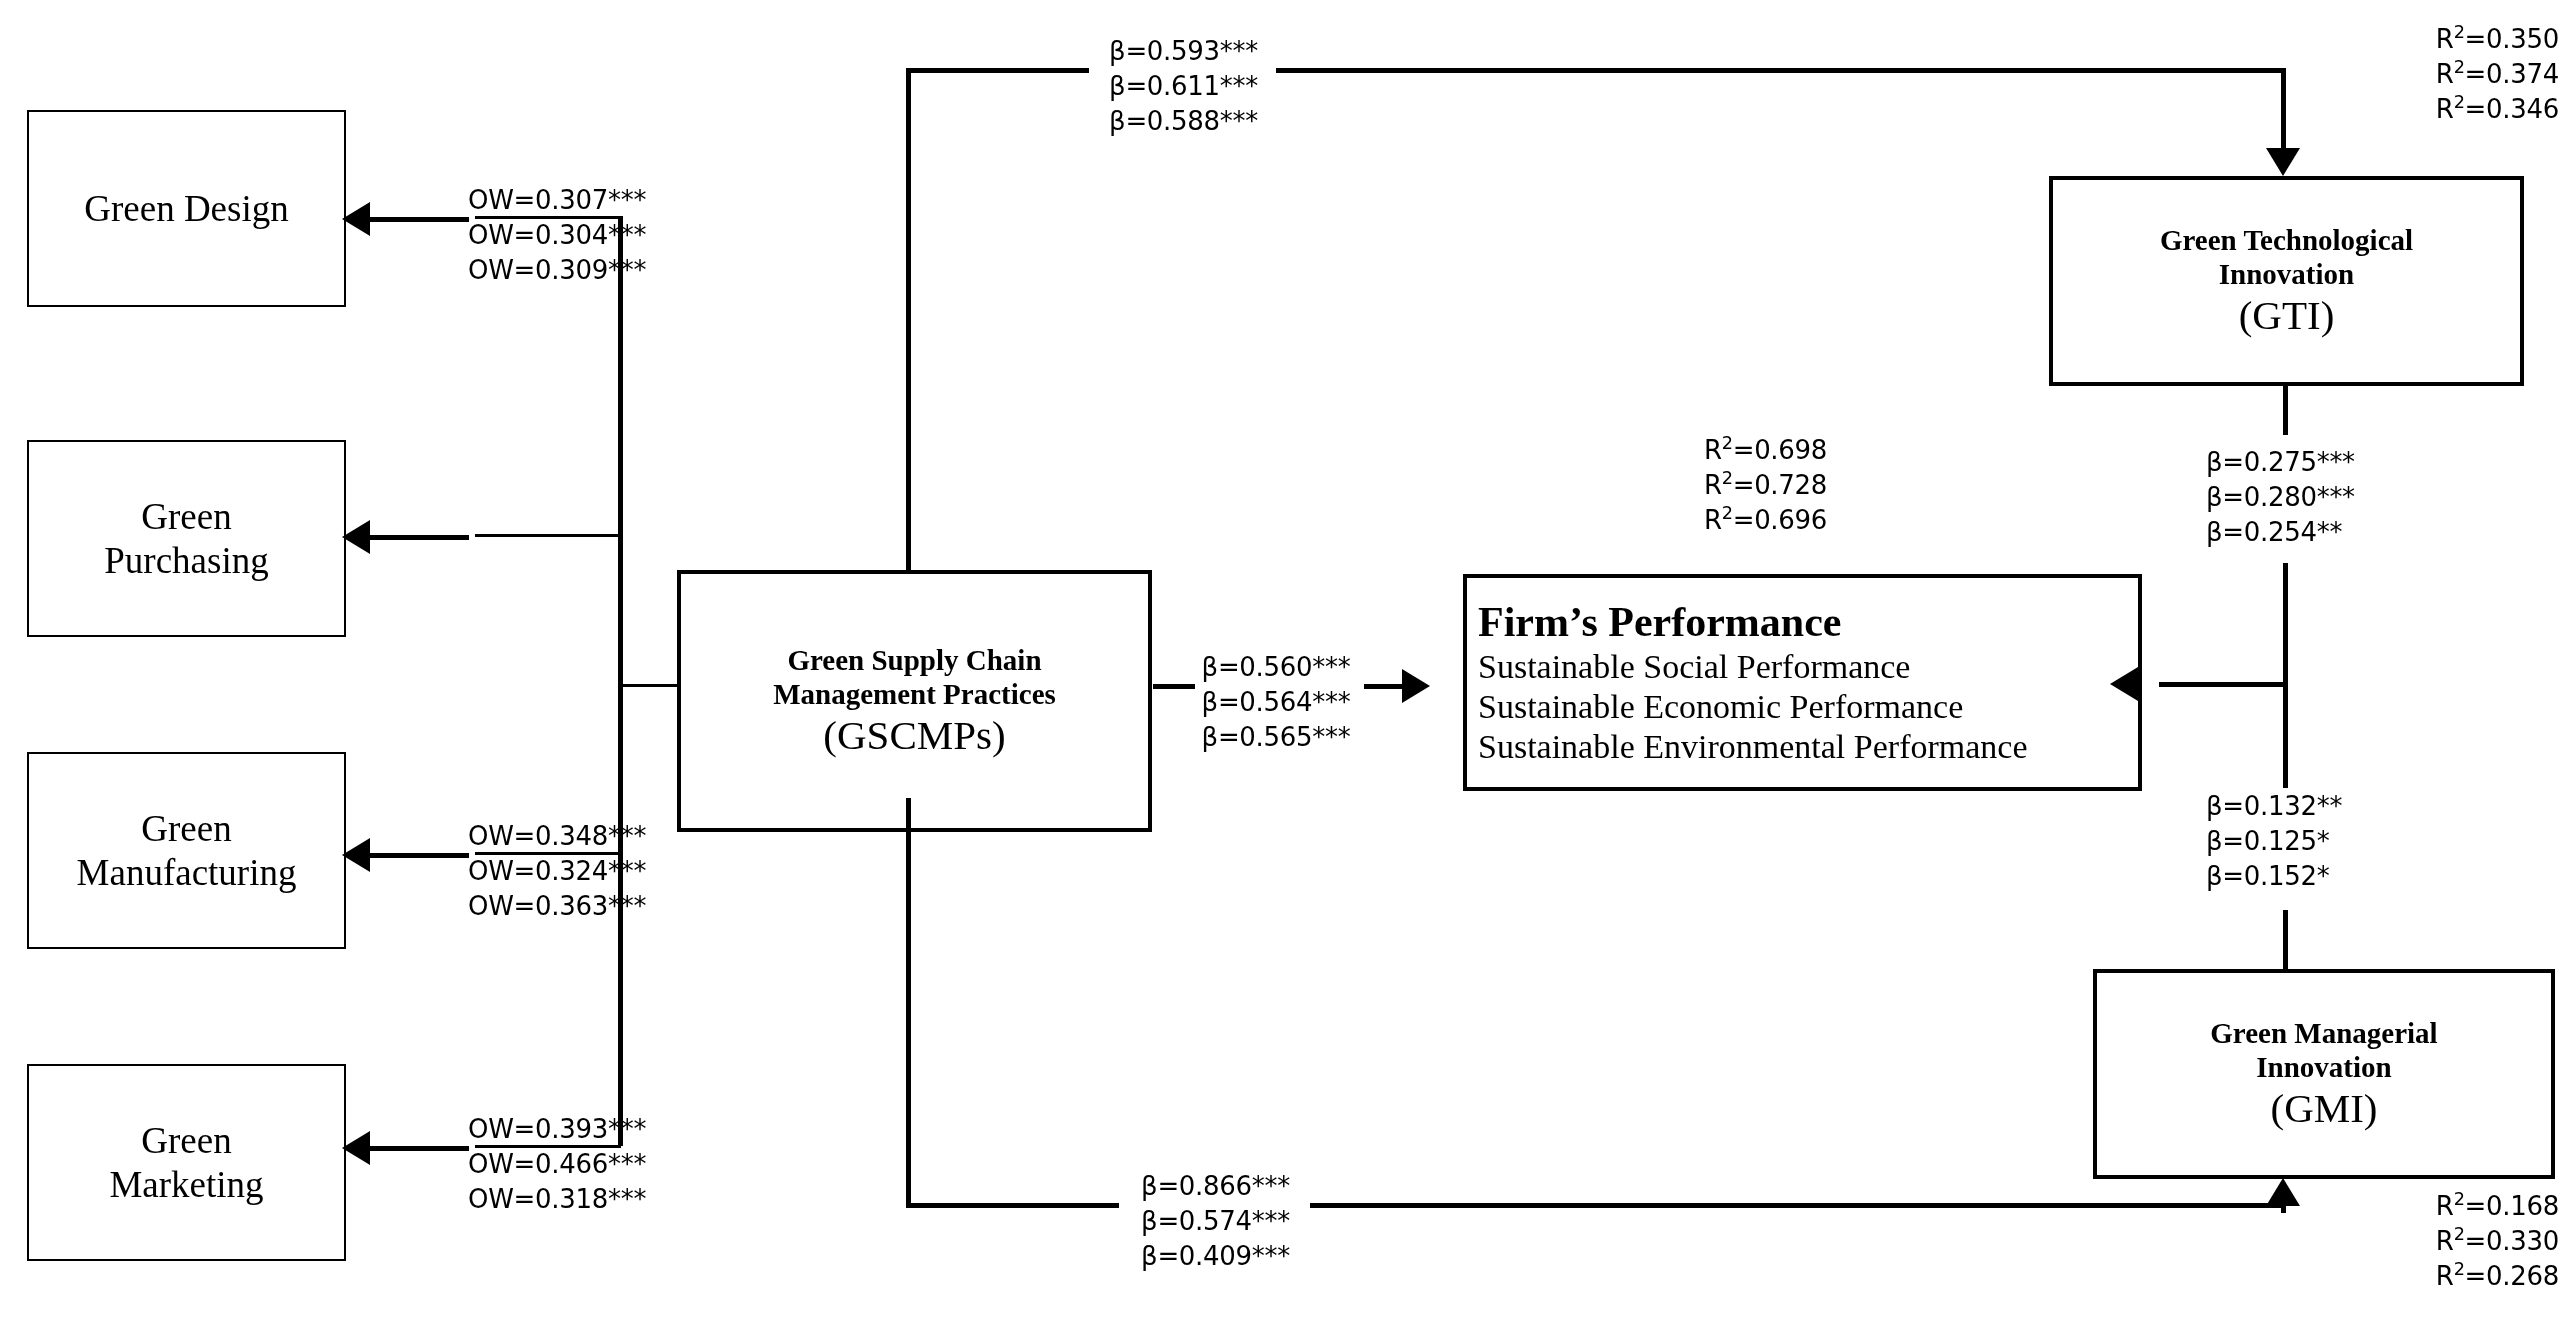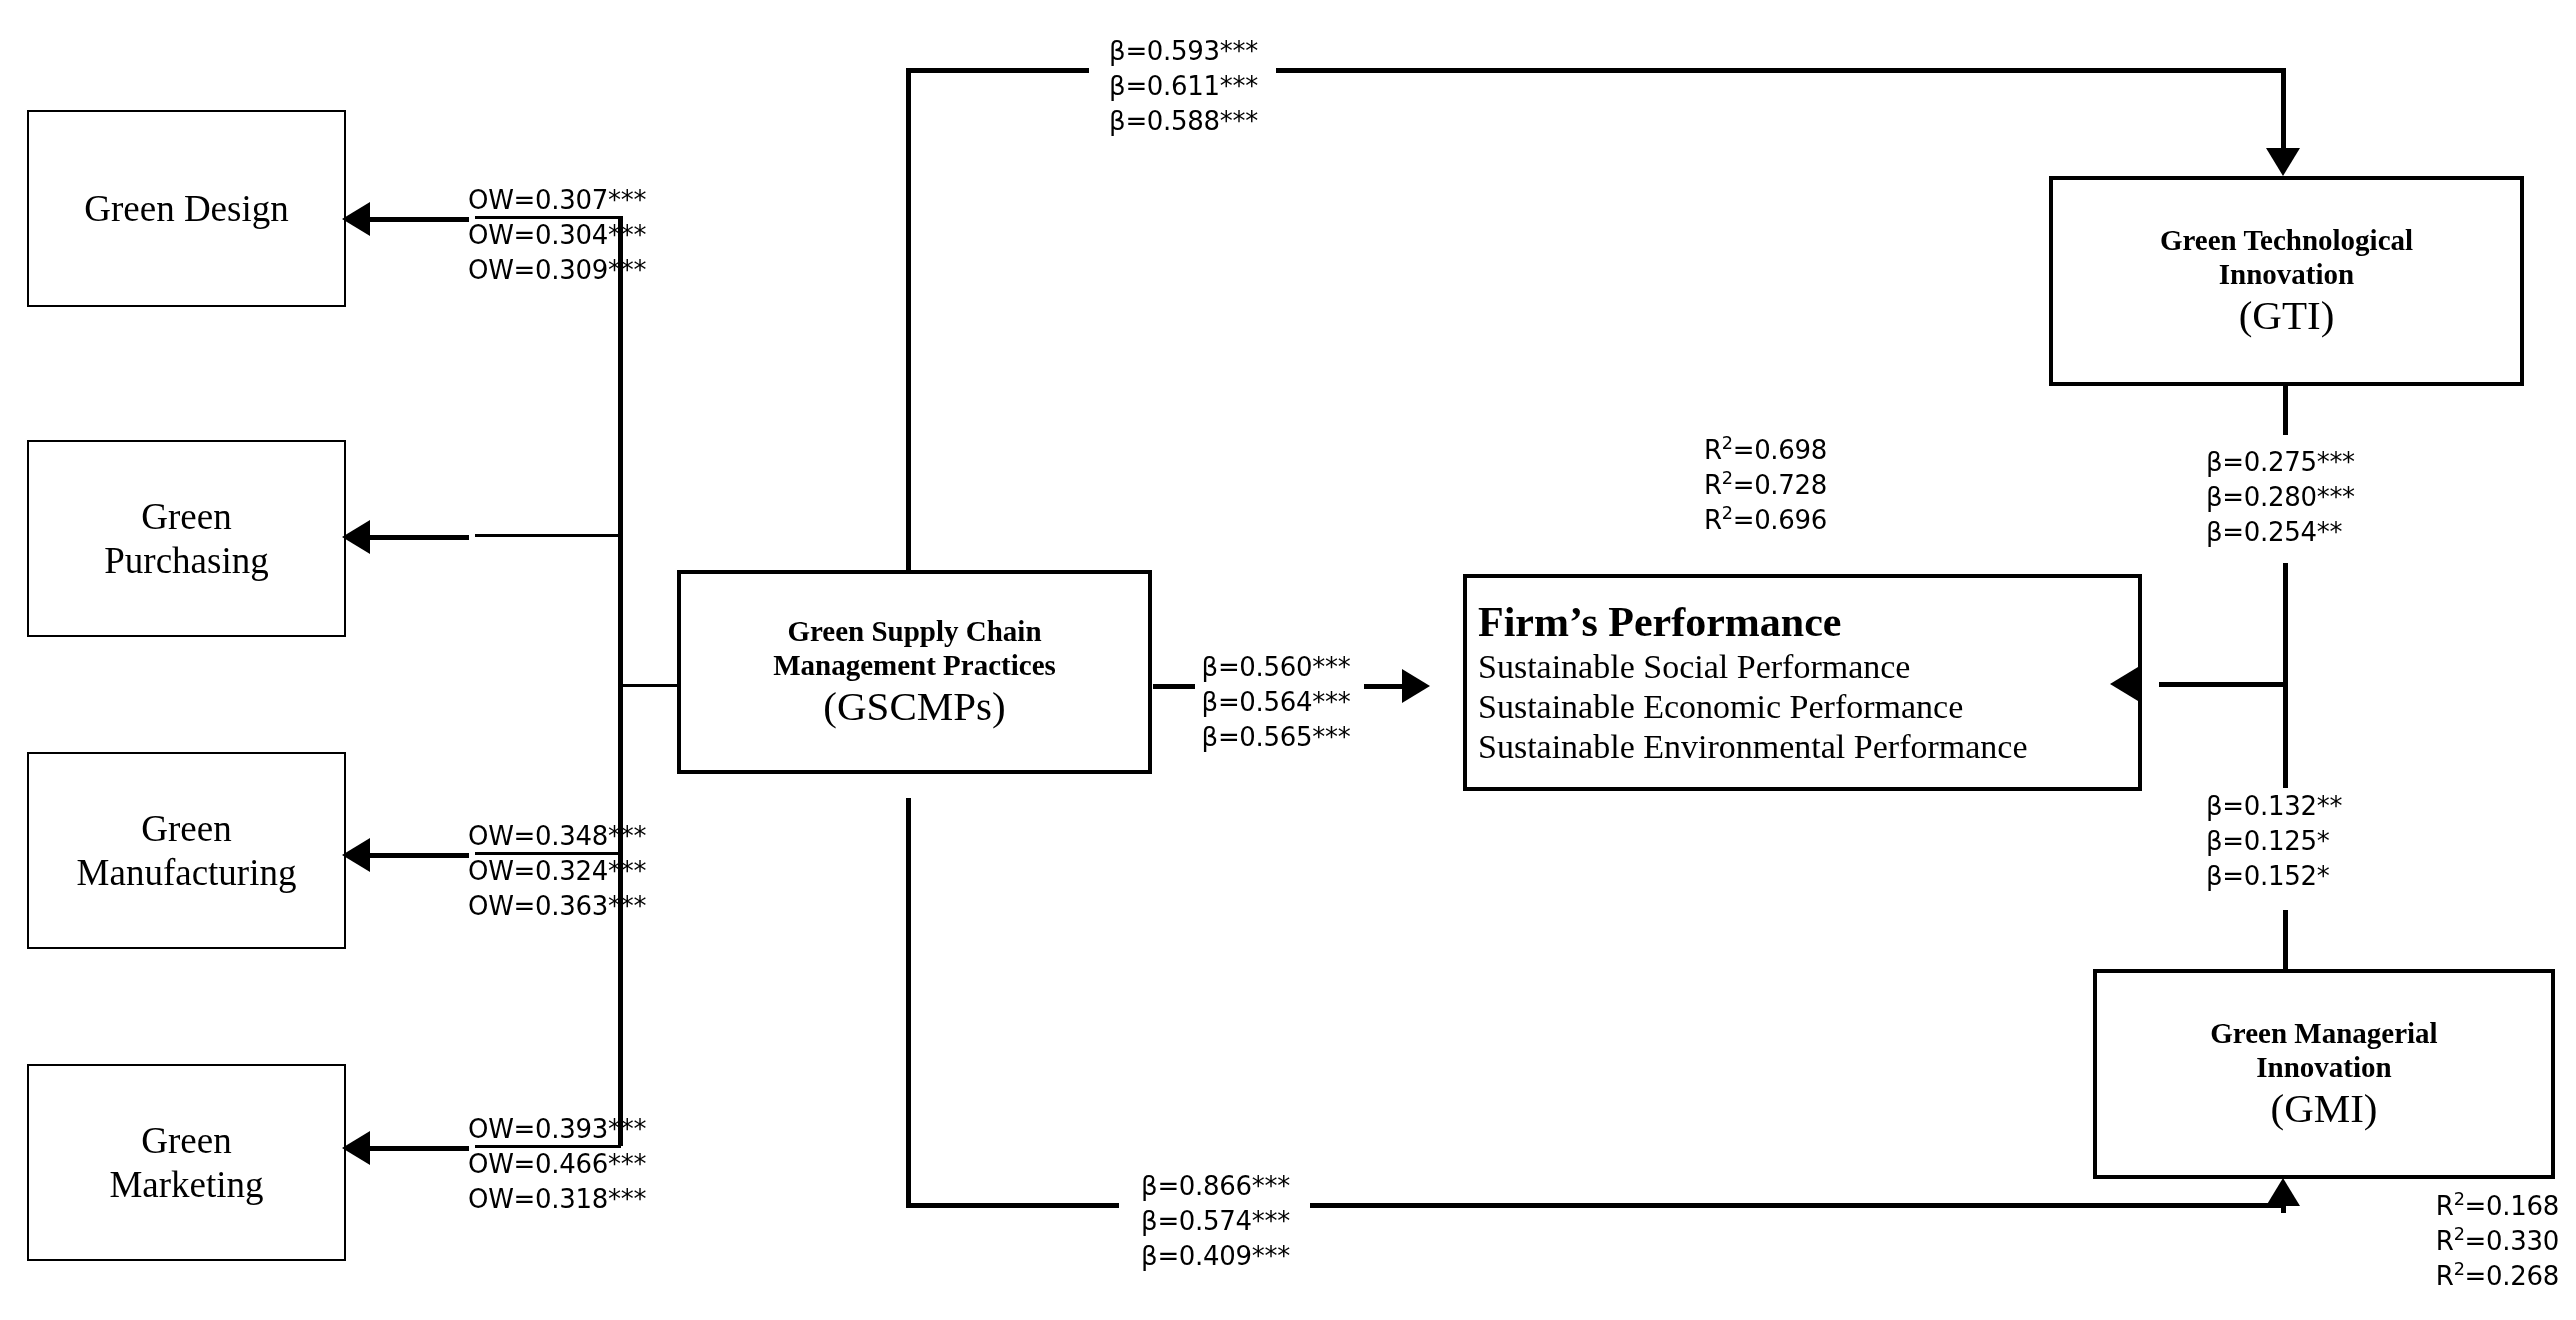--- a/index.html
+++ b/index.html
@@ -55,21 +55,21 @@
   <div class="box" style="left:27px; top:752px; width:319px; height:197px;">
     <span class="indicator box-line">Green</span>
     <span class="indicator box-line">Manufacturing</span>
   </div>
 
   <div class="box" style="left:27px; top:1064px; width:319px; height:197px;">
     <span class="indicator box-line">Green</span>
     <span class="indicator box-line">Marketing</span>
   </div>
 
-  <div class="box thick" style="left:677px; top:570px; width:475px; height:204px;">
+  <div class="box thick" style="left:677px; top:570px; width:475px; height:262px;">
     <span class="construct-title box-line">Green Supply Chain</span>
     <span class="construct-title box-line">Management Practices</span>
     <span class="construct-sub box-line">(GSCMPs)</span>
   </div>
 
   <div class="box thick" style="left:2049px; top:176px; width:475px; height:210px;">
     <span class="construct-title box-line">Green Technological</span>
     <span class="construct-title box-line">Innovation</span>
     <span class="construct-sub box-line">(GTI)</span>
   </div>
@@ -177,20 +177,31 @@
 
   <div class="ln v" style="left:2283px; top:910px; width:4.8px; height:61px;"></div>
   <div class="ln v" style="left:2283px; top:686px; width:4.8px; height:102px;"></div>
 
   <div class="lbl" style="left:2206px; top:789px;">
     <div>β=0.132**</div>
     <div>β=0.125*</div>
     <div>β=0.152*</div>
   </div>
 
+  <div class="lbl r" style="left:2260px; top:22px; width:299px;">
+    <div>
+      <span>R</span><span class="sup">2</span><span>=0.350</span>
+    </div>
+    <div>
+      <span>R</span><span class="sup">2</span><span>=0.374</span>
+    </div>
+    <div>
+      <span>R</span><span class="sup">2</span><span>=0.346</span>
+    </div>
+  </div>
 
   <div class="lbl c" style="left:1616px; top:433px; width:299px;">
     <div>
       <span>R</span><span class="sup">2</span><span>=0.698</span>
     </div>
     <div>
       <span>R</span><span class="sup">2</span><span>=0.728</span>
     </div>
     <div>
       <span>R</span><span class="sup">2</span><span>=0.696</span>

